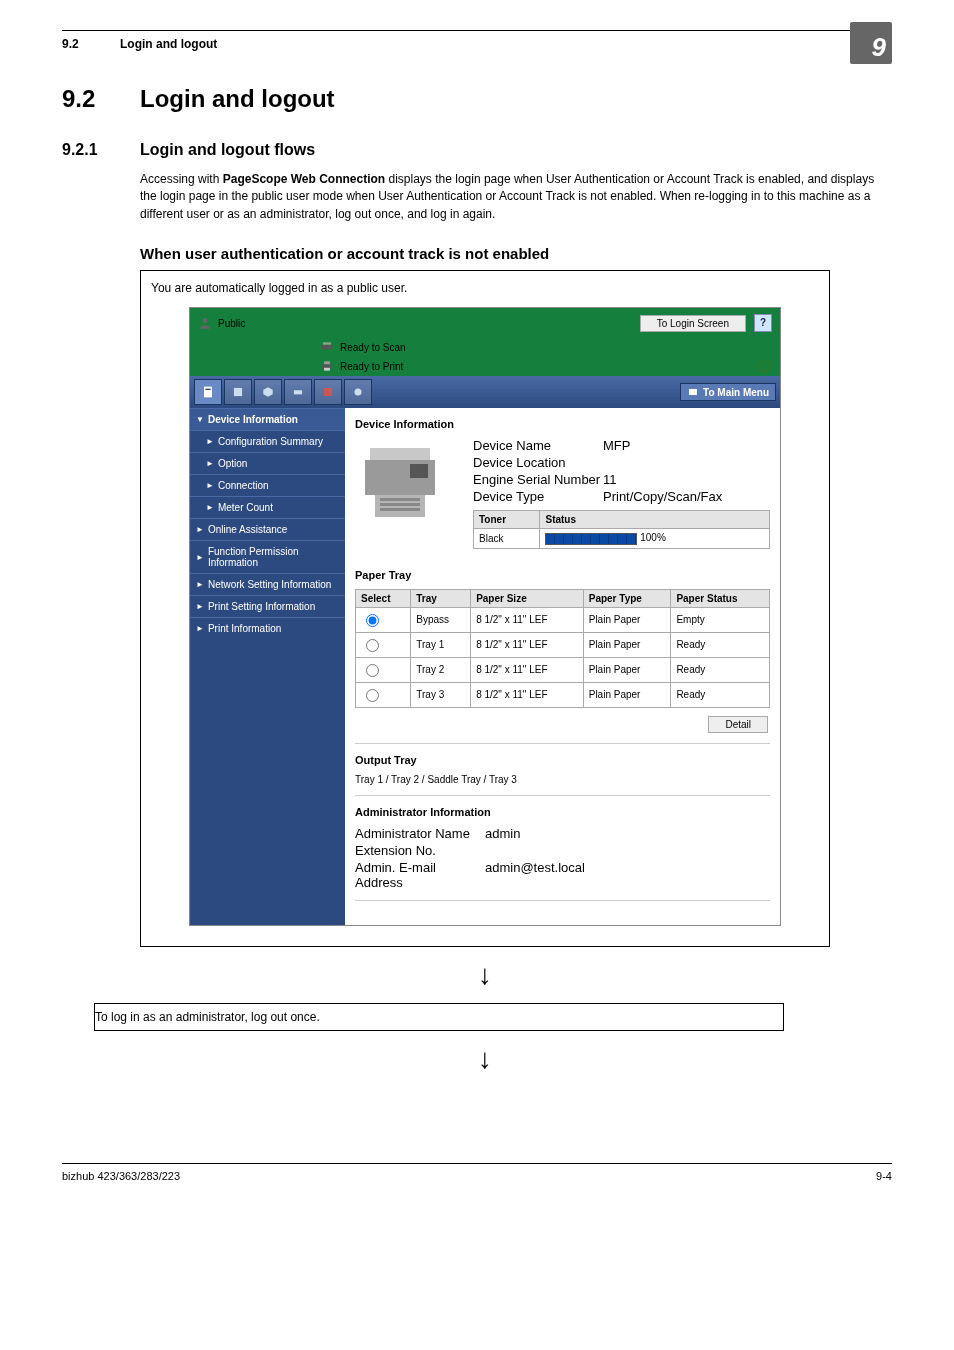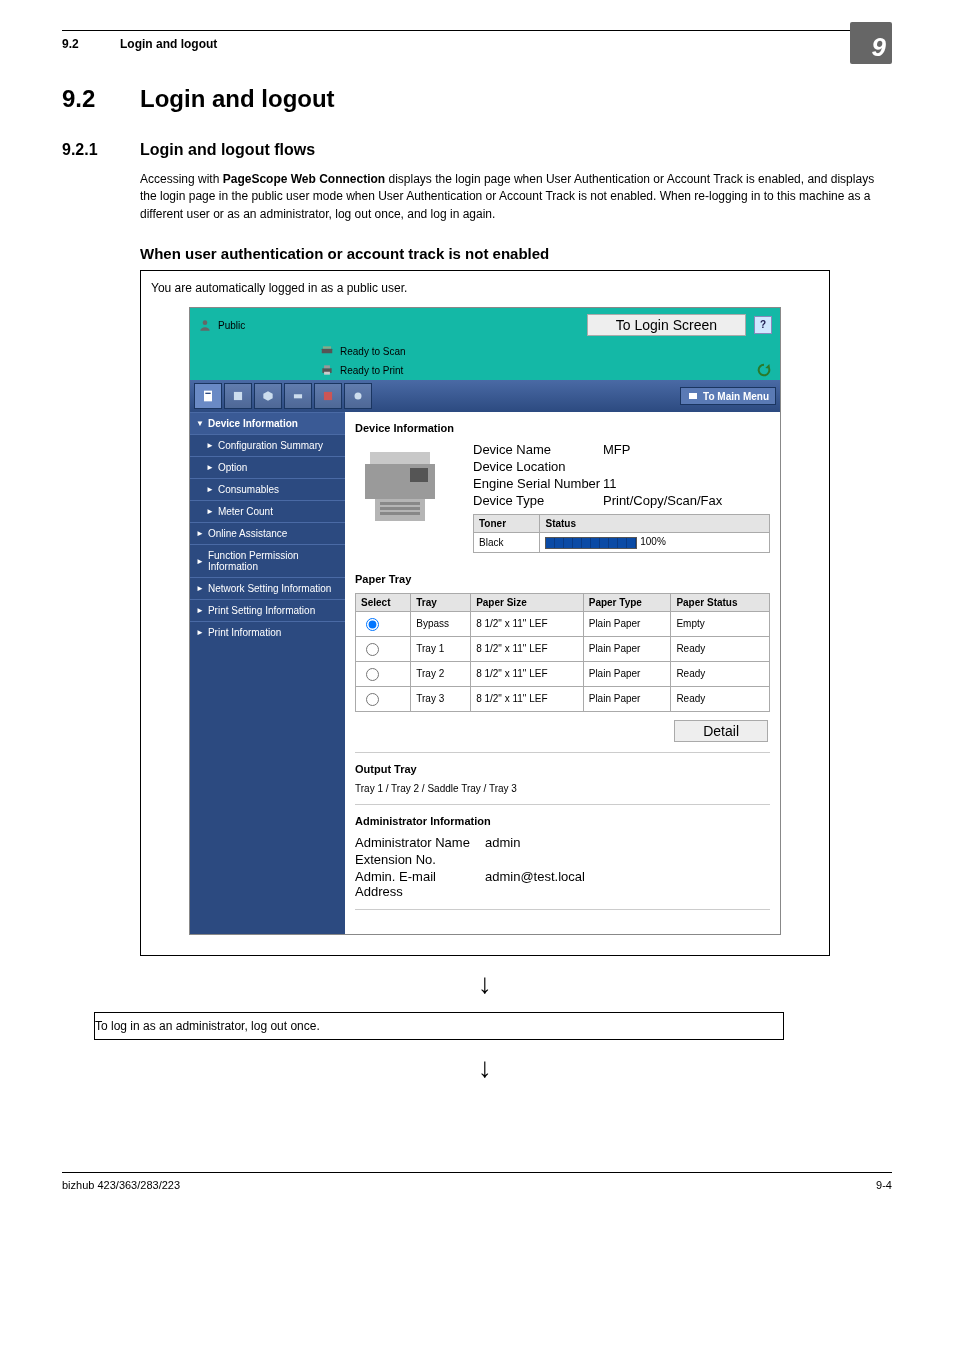--- a/index.html
+++ b/index.html
@@ -72,40 +72,40 @@
     border: 1px solid #000;
     padding: 10px 10px 20px 10px;
     width: 690px;
     box-sizing: border-box;
     font-size: 12px;
   }
   .screenshot {
     margin: 12px auto 0 auto;
     width: 590px;
     border: 1px solid #888;
-    background: #14b8a6;
+    background: #15803d;
     font-size: 10px;
     color: #000;
   }
   .ss-top {
     display: flex;
     align-items: center;
     padding: 6px 8px;
   }
   .user-icon {
     width: 14px; height: 14px;
     display: inline-flex;
     margin-right: 6px;
   }
   .btn {
     display: inline-block;
     background: #eee;
     border: 1px solid #aaa;
-    padding: 2px 28px;
-    font-size: 14px;
+    padding: 2px 16px;
+    font-size: 10px;
     cursor: pointer;
   }
   .help-btn {
     width: 16px; height: 16px;
     background: #d0e8ff;
     border: 1px solid #88b;
     text-align: center;
     font-weight: bold;
     color: #225;
     line-height: 16px;
@@ -357,21 +357,21 @@
           <div class="row" style="padding-left:16px">
               <span class="tri right"></span>
               <span>Configuration Summary</span>
             </div>
           <div class="row" style="padding-left:16px">
               <span class="tri right"></span>
               <span>Option</span>
             </div>
           <div class="row" style="padding-left:16px">
               <span class="tri right"></span>
-              <span>Consumables</span>
+              <span>Connection</span>
             </div>
           <div class="row" style="padding-left:16px">
               <span class="tri right"></span>
               <span>Meter Count</span>
             </div>
           <div class="row">
               <span class="tri right"></span>
               <span>Online Assistance</span>
             </div>
           <div class="row">

